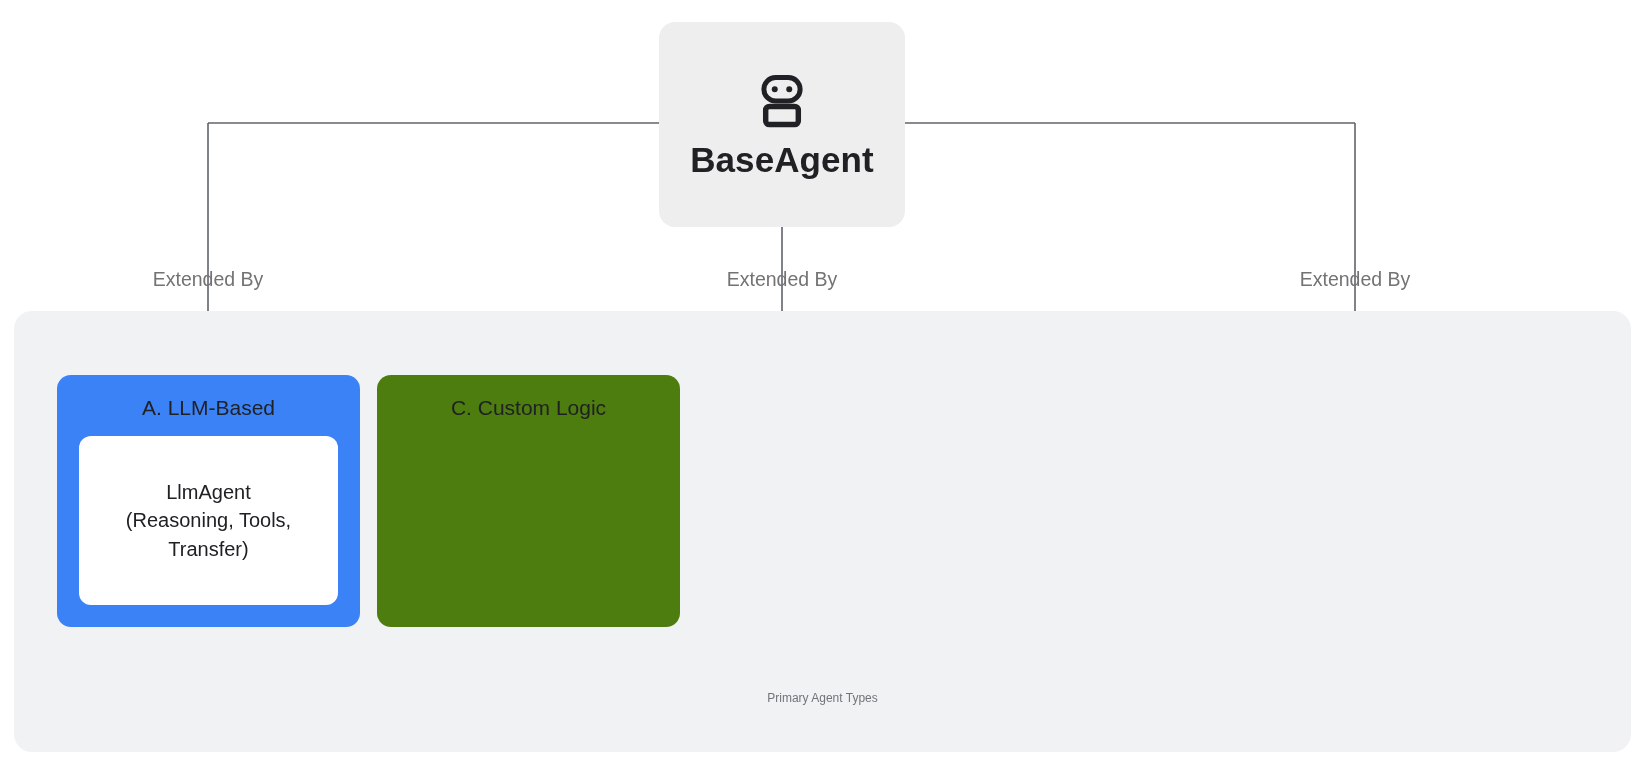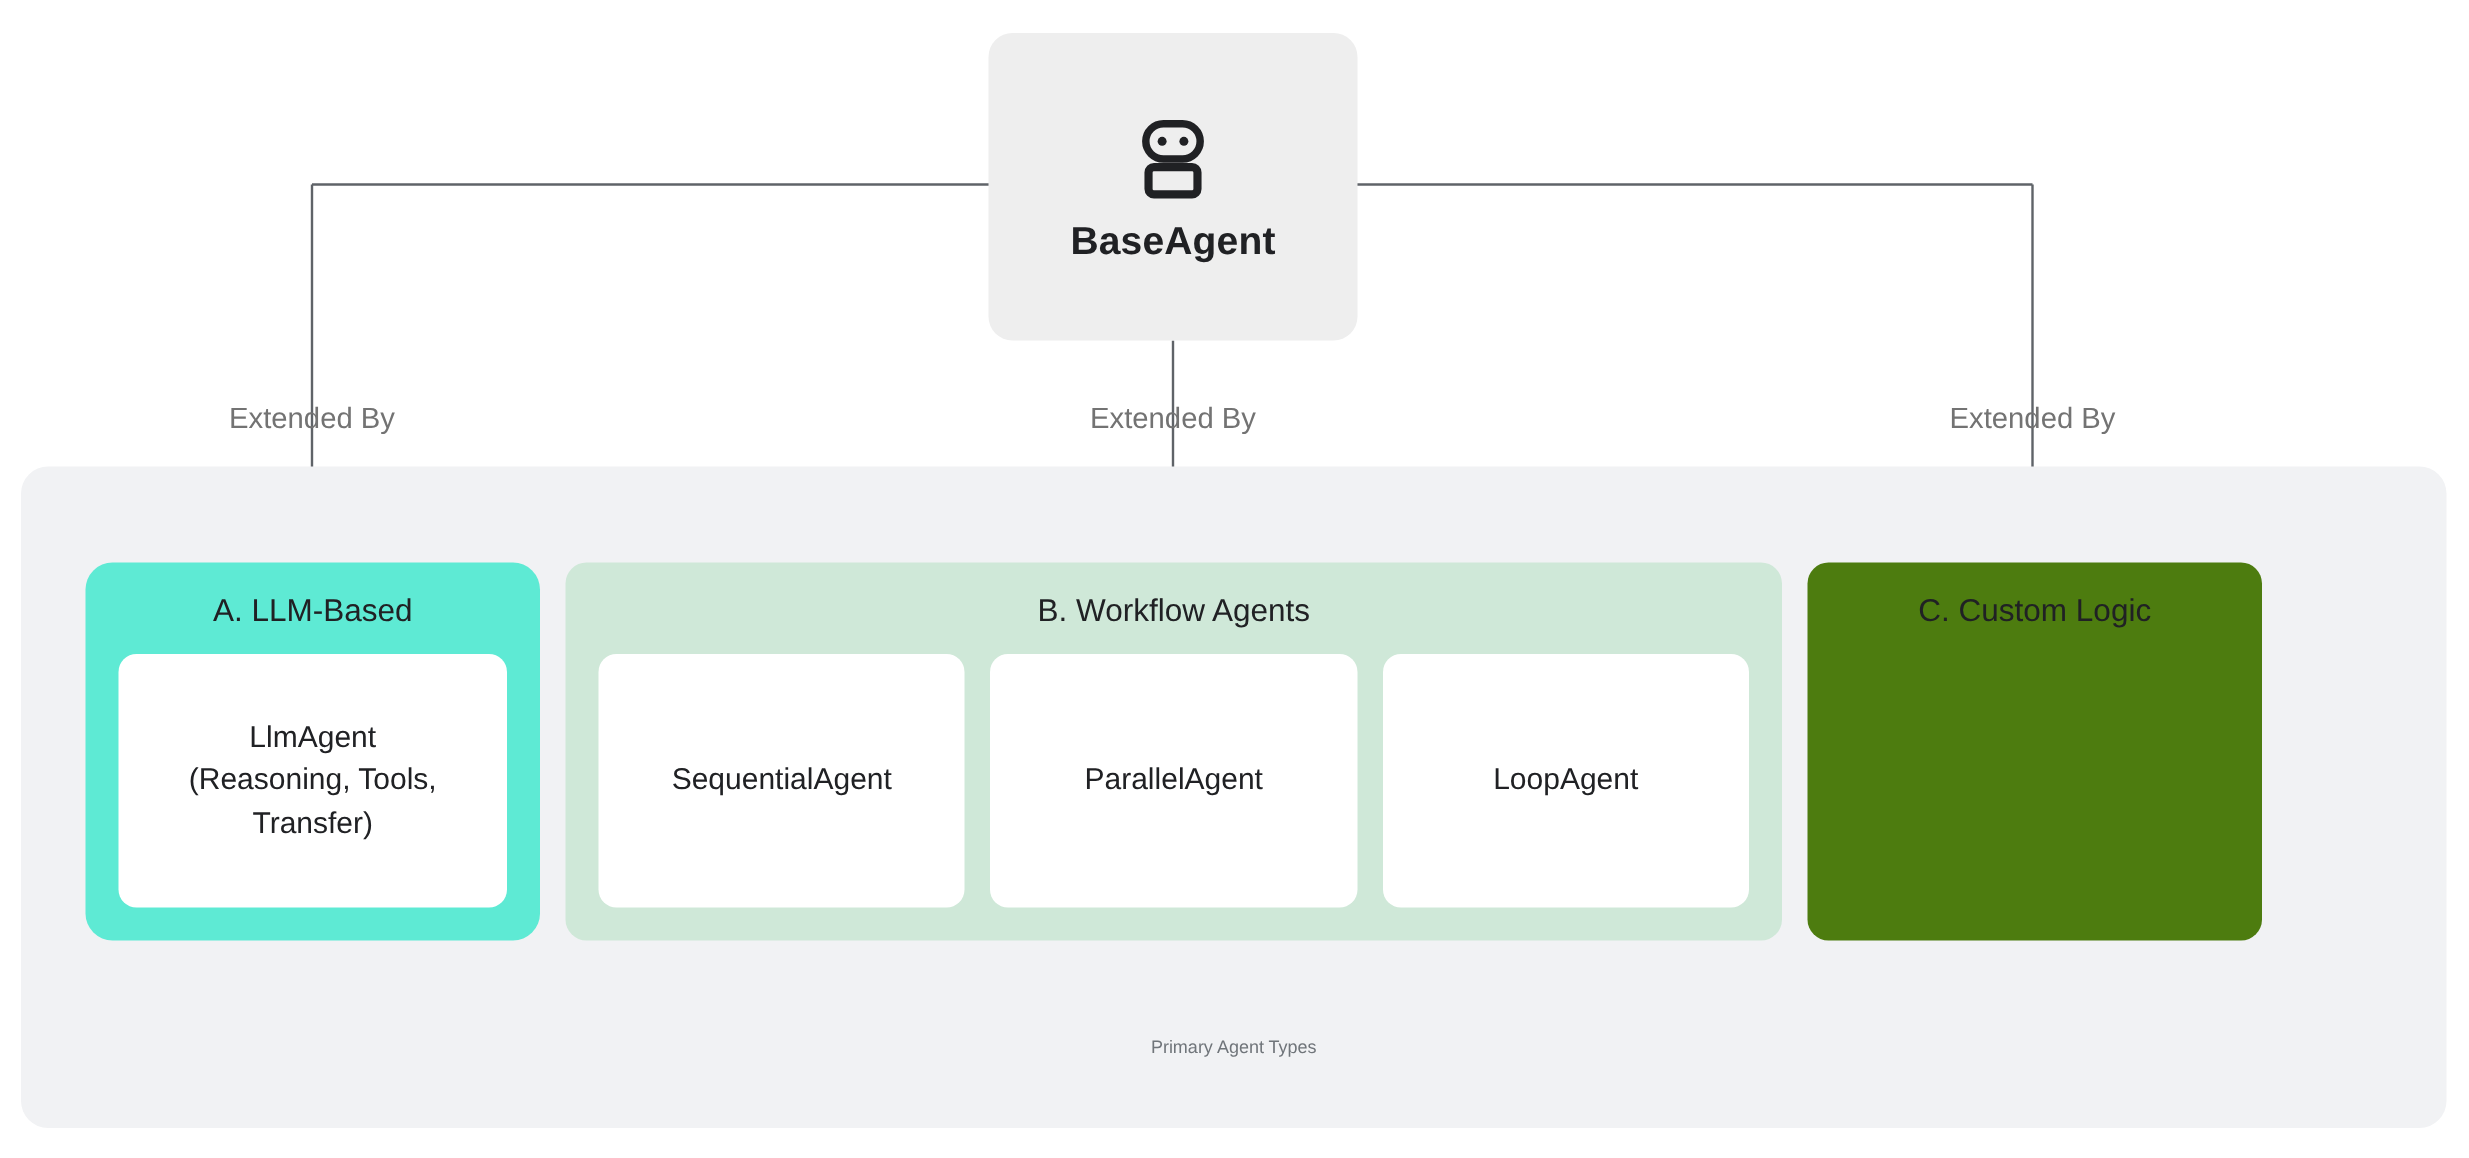--- a/index.html
+++ b/index.html
@@ -46,21 +46,21 @@
     justify-content: center;
     box-sizing: border-box;
   }
   #root-node .robot-icon {
     width: 58px;
     height: 58px;
     display: block;
     margin-bottom: 12px;
   }
   #root-node .root-label {
-    font-size: 26px;
+    font-size: 35px;
     font-weight: bold;
     color: #202124;
     letter-spacing: 0.1px;
     line-height: 1;
   }
 
   
   .edge-label {
     position: absolute;
     font-size: 19.5px;
@@ -105,21 +105,21 @@
   }
 
   .group {
     border-radius: 14px;
     box-sizing: border-box;
     padding: 22px 22px 22px;
     display: flex;
     flex-direction: column;
     align-items: center;
   }
-  .group.llm      { background: #5eead4; width: 303px; flex: 0 0 303px; border-radius: 18px; }
+  .group.llm      { background: #3b82f6; width: 303px; flex: 0 0 303px; }
   .group.workflow { background: #cfe8d8; flex: 1 1 auto; }
   .group.custom   { background: #4d7c0f; width: 303px; flex: 0 0 303px; }
 
   .group-title {
     font-size: 21px;
     color: #202124;
     line-height: 1;
     margin-bottom: 18px;
     text-align: center;
     white-space: nowrap;
@@ -195,34 +195,20 @@
         <div class="group-title">A. LLM-Based</div>
         <div class="group-cards">
           <div class="leaf-card">
             <span class="leaf-text">LlmAgent
 (Reasoning, Tools,
 Transfer)</span>
           </div>
         </div>
       </div>
 
-      <div class="group workflow">
-        <div class="group-title">B. Workflow Agents</div>
-        <div class="group-cards">
-          <div class="leaf-card">
-            <span class="leaf-text">SequentialAgent</span>
-          </div>
-          <div class="leaf-card">
-            <span class="leaf-text">ParallelAgent</span>
-          </div>
-          <div class="leaf-card">
-            <span class="leaf-text">LoopAgent</span>
-          </div>
-        </div>
-      </div>
 
       <div class="group custom">
         <div class="group-title">C. Custom Logic</div>
       </div>
 
     </div>
 
     <div id="primary-caption">Primary Agent Types</div>
   </div>
 

